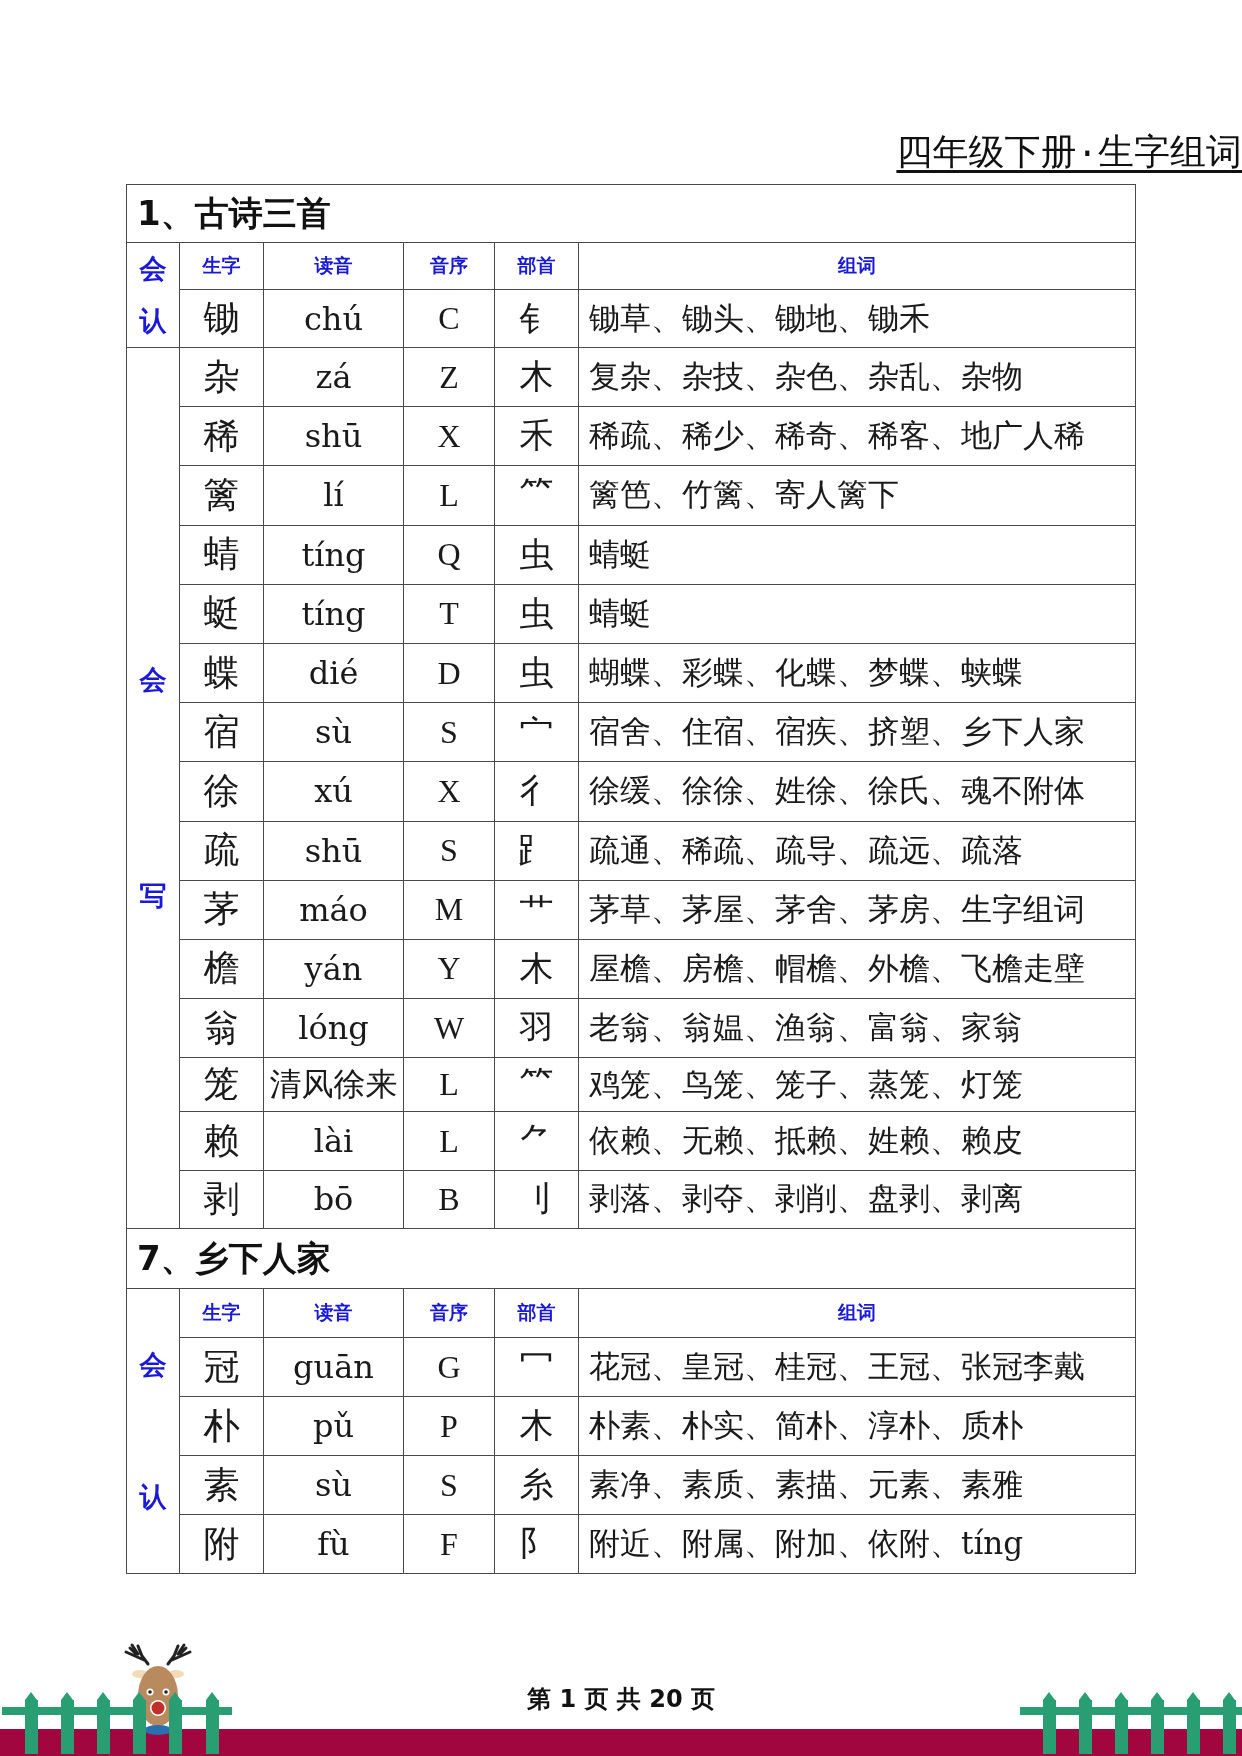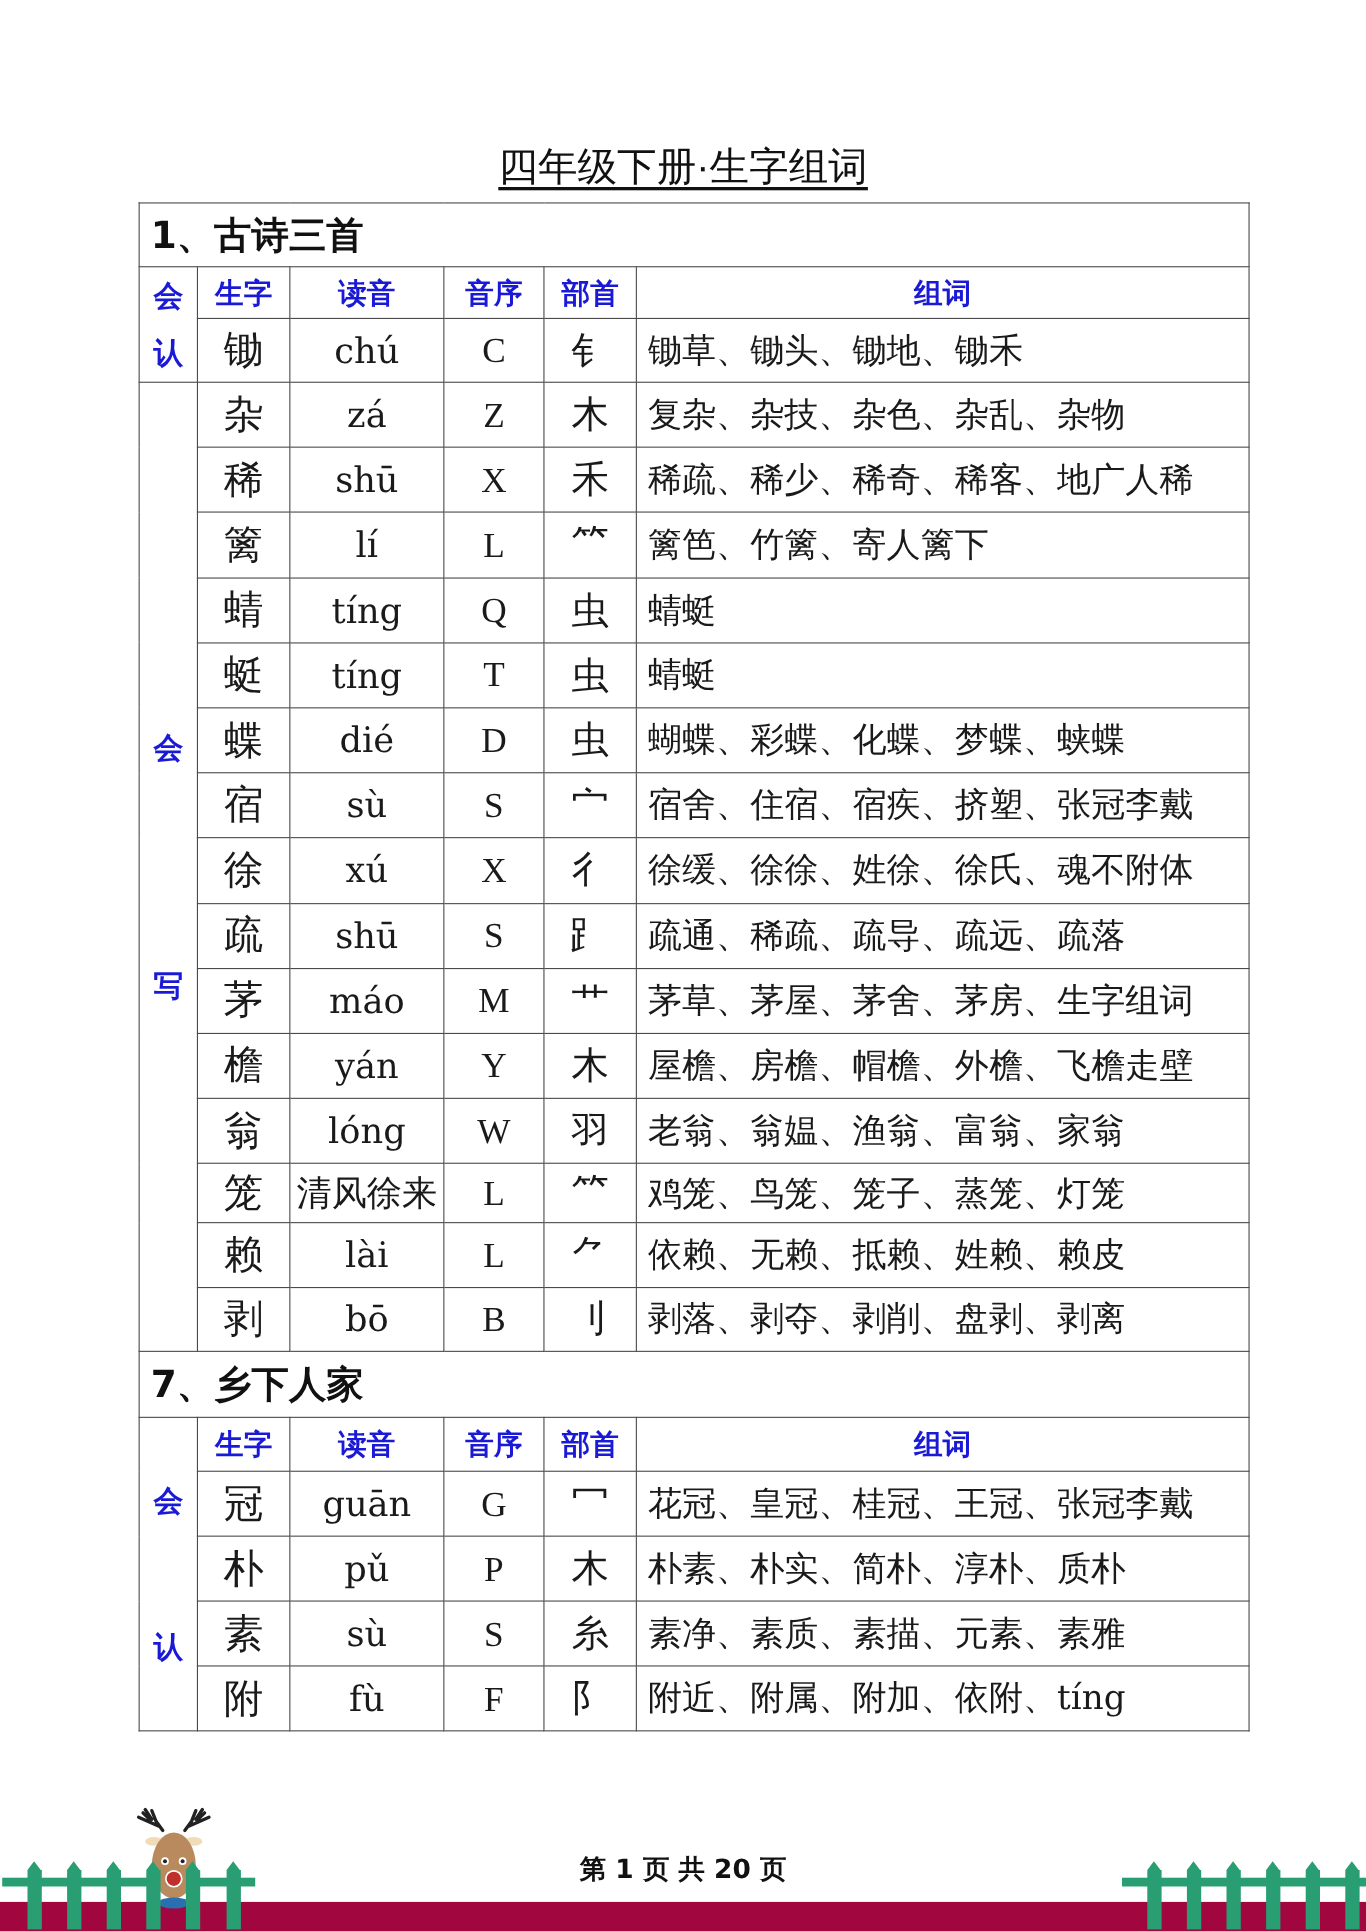--- a/index.html
+++ b/index.html
@@ -1,34 +1,34 @@
 <!DOCTYPE html>
 <html><head>
 <meta charset="utf-8">
 <style>
   html, body { margin: 0; padding: 0; }
   body {
     width: 1242px; height: 1756px; position: relative; background: #ffffff;
     font-family: "DejaVu Serif", "Liberation Serif", serif; color: #1a1a1a; overflow: hidden;
   }
   .page-title {
-    position: absolute; top: 128px; left: 0; width: 1242px; text-align: center;
-    font-family: Liberation Sans, sans-serif;
+    position: absolute; top: 128px; left: 0; width: 1242px; text-align: right;
+    font-family: Liberation Mono, monospace;
     font-size: 36px; text-decoration: underline; text-underline-offset: 6px; color: #111;
     letter-spacing: 0px;
   }
   table.vocab {
     position: absolute; left: 126px; width: 1009px; border-collapse: collapse; table-layout: fixed;
   }
   table.vocab td { border: 1.5px solid #4a4a4a; padding: 0; text-align: center; vertical-align: middle; }
   .sec-title td {
     text-align: left !important; padding-left: 10px !important;
     font-family: "DejaVu Sans", "Liberation Sans", sans-serif; font-size: 34px; font-weight: bold; color: #111;
   }
-  .hdr td.h { color: #1a1ad6; font-family: Liberation Sans, sans-serif; font-size: 26px; font-weight: bold; }
+  .hdr td.h { color: #1a1ad6; font-family: Liberation Sans, sans-serif; font-size: 19px; font-weight: bold; }
   .side {
     color: #1a1ad6; font-family: "DejaVu Sans", "Liberation Sans", sans-serif; font-size: 27px; font-weight: bold;
     position: relative;
   }
   .side-stack { display: flex; flex-direction: column; align-items: center; justify-content: space-around; height: 100%; }
   td.ch { font-size: 36px; }
   td.py { font-size: 32px; font-family: "DejaVu Serif", serif; }
   td.ord { font-size: 32px; font-family: "Liberation Serif", serif; }
   td.rad { font-size: 34px; }
   td.words { text-align: left !important; padding-left: 10px !important; font-size: 31px; white-space: nowrap; overflow: hidden; }
@@ -131,21 +131,21 @@
     <td class="py">dié</td>
     <td class="ord">D</td>
     <td class="rad">虫</td>
     <td class="words">蝴蝶、彩蝶、化蝶、梦蝶、蛱蝶</td>
   </tr>
   <tr style="height:59px;">
     <td class="ch">宿</td>
     <td class="py">sù</td>
     <td class="ord">S</td>
     <td class="rad">宀</td>
-    <td class="words">宿舍、住宿、宿疾、挤塑、张冠李戴</td>
+    <td class="words">宿舍、住宿、宿疾、挤塑、乡下人家</td>
   </tr>
   <tr style="height:59px;">
     <td class="ch">徐</td>
     <td class="py">xú</td>
     <td class="ord">X</td>
     <td class="rad">彳</td>
     <td class="words">徐缓、徐徐、姓徐、徐氏、魂不附体</td>
   </tr>
   <tr style="height:59px;">
     <td class="ch">疏</td>

